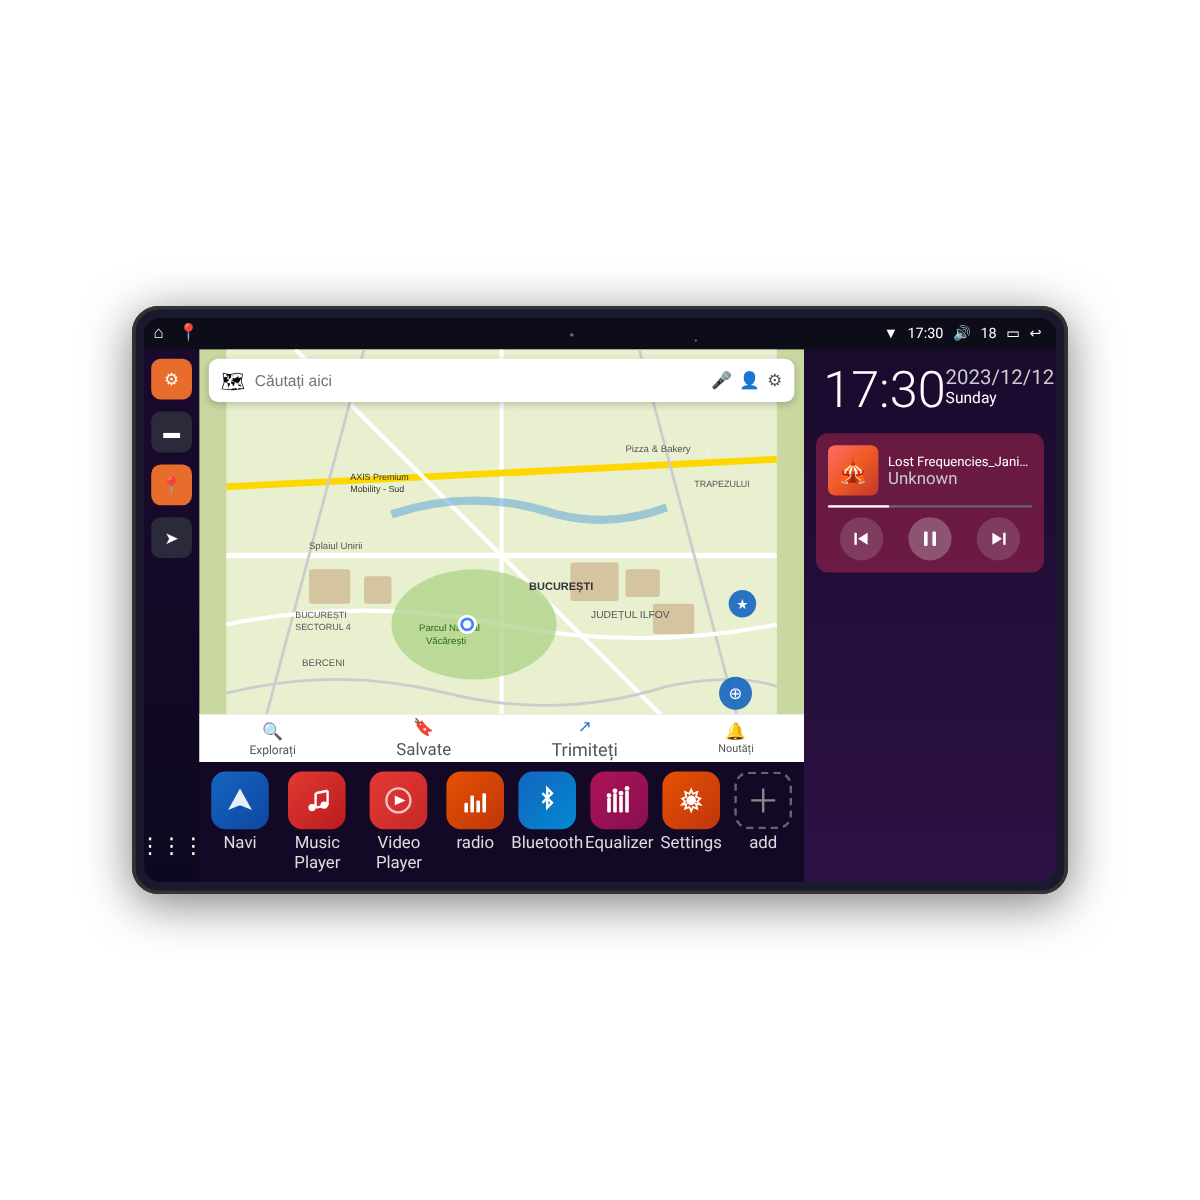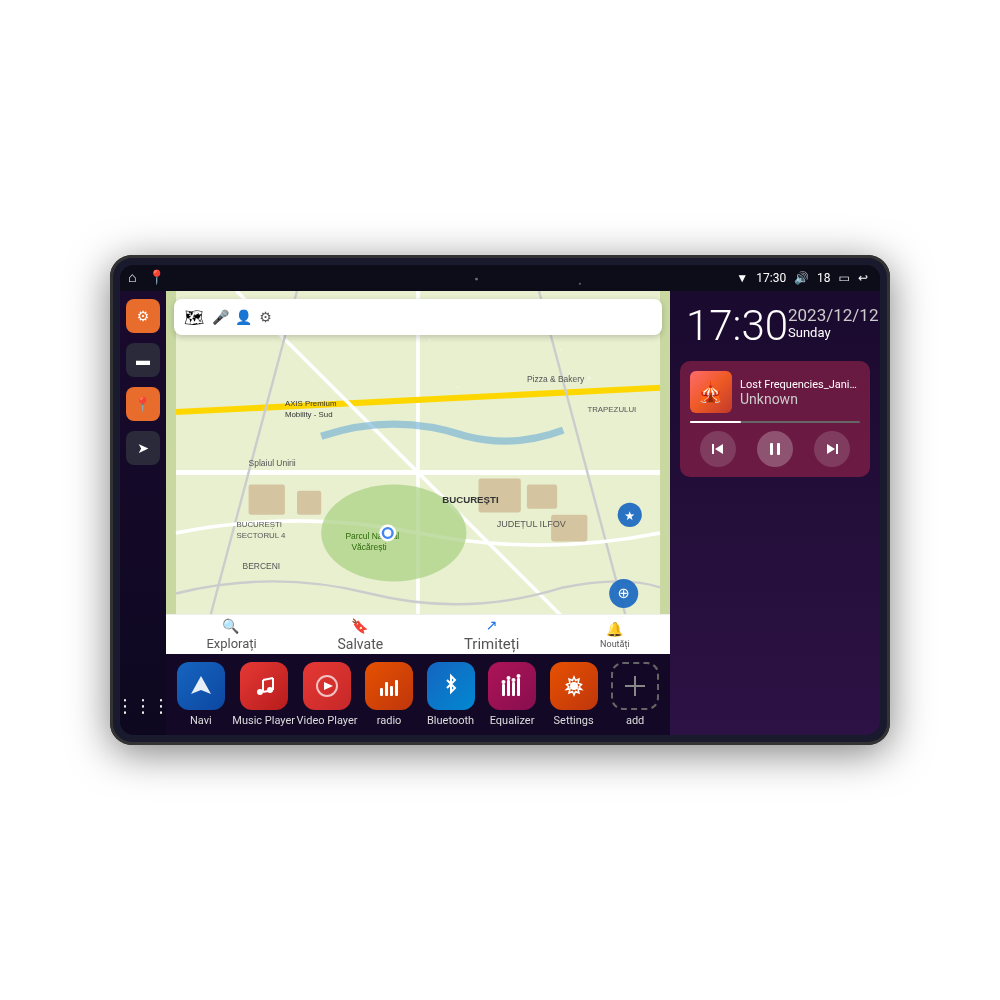--- a/index.html
+++ b/index.html
@@ -216,21 +216,21 @@
       gap: 4px; cursor: pointer;
       min-width: 60px;
     }
     .app-icon-box {
       width: 48px; height: 48px;
       border-radius: 12px;
       display: flex; align-items: center; justify-content: center;
       font-size: 24px;
     }
     .app-icon-label {
-      font-size: 11px; color: #ddd; text-align: center;
+      font-size: 14px; color: #ddd; text-align: center;
     }
 
     .icon-navi { background: linear-gradient(135deg, #1565c0, #0d47a1); }
     .icon-music { background: linear-gradient(135deg, #e53935, #b71c1c); }
     .icon-video { background: linear-gradient(135deg, #e53935, #c62828); }
     .icon-radio { background: linear-gradient(135deg, #e65100, #bf360c); }
     .icon-bt { background: linear-gradient(135deg, #1565c0, #0288d1); }
     .icon-eq { background: linear-gradient(135deg, #ad1457, #880e4f); }
     .icon-settings { background: linear-gradient(135deg, #e65100, #bf360c); }
     .icon-add { background: transparent; border: 2px dashed #666; }
@@ -334,32 +334,33 @@
             <circle cx="370" cy="250" r="12" fill="#1565c0" opacity="0.9"></circle>
             <text x="370" y="254" text-anchor="middle" font-size="12" fill="#fff" font-family="Arial">⊕</text>
 
             <circle cx="375" cy="185" r="10" fill="#1565c0" opacity="0.9"></circle>
             <text x="375" y="189" text-anchor="middle" font-size="10" fill="#fff" font-family="Arial">★</text>
           </svg>
 
           
           <div class="map-search-bar">
             <span class="map-search-logo">🗺</span>
+            <input class="map-search-input" type="text" readonly="" placeholder="Căutați aici" style="">
             <div class="map-search-icons">
               <span class="map-search-icon">🎤</span>
               <span class="map-search-icon">👤</span>
               <span class="map-search-icon">⚙</span>
             </div>
           </div>
 
           
           <div class="map-bottom-bar">
             <div class="map-bottom-btn">
               <span class="map-bottom-icon">🔍</span>
-              <span style="font-size:13px;color:#555">Explorați</span>
+              <span style="font-size:10px;color:#555">Explorați</span>
             </div>
             <div class="map-bottom-btn">
               <span class="map-bottom-icon">🔖</span>
               <span style="font-size:14px;color:#555">Salvate</span>
             </div>
             <div class="map-bottom-btn">
               <span class="map-bottom-icon">↗</span>
               <span style="font-size:15px;color:#555">Trimiteți</span>
             </div>
             <div class="map-bottom-btn">

